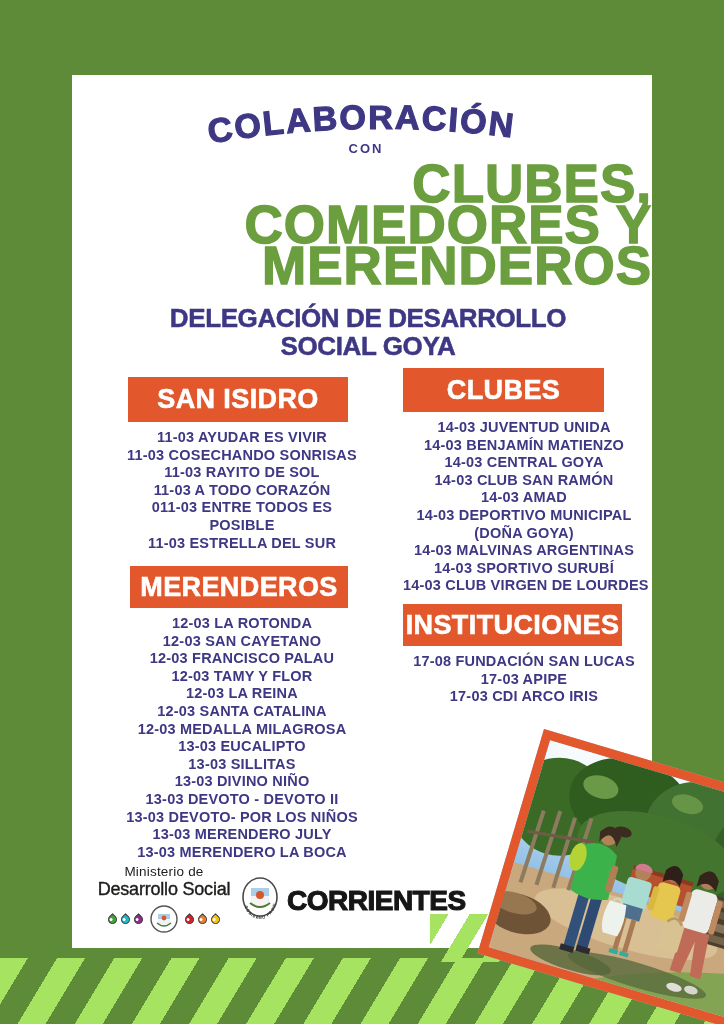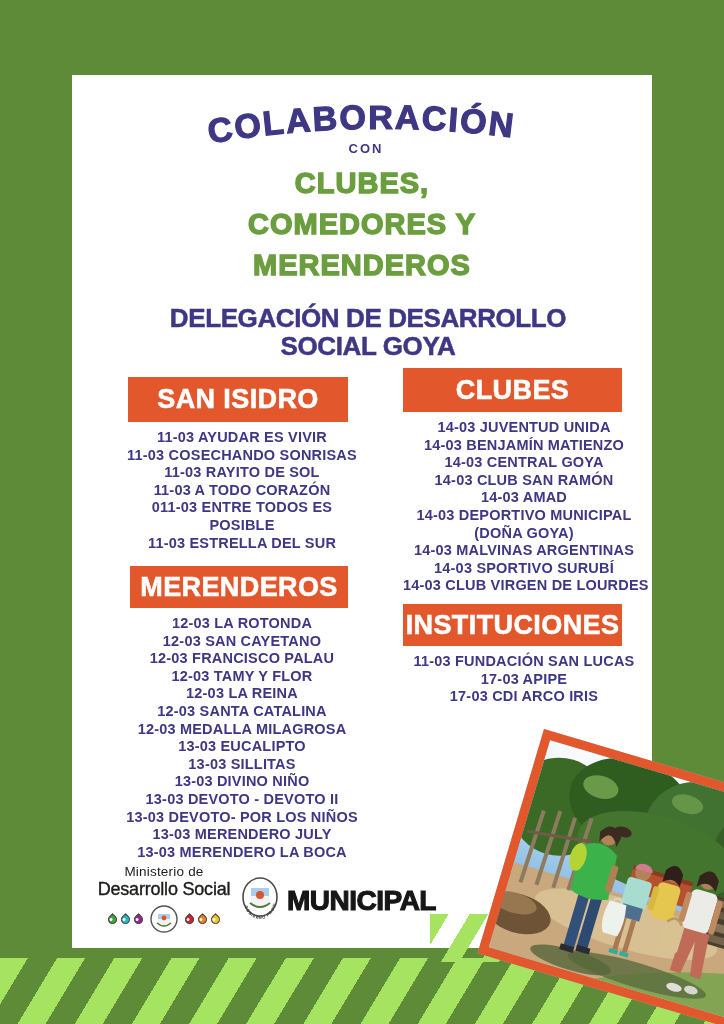--- a/index.html
+++ b/index.html
@@ -13,36 +13,36 @@
 
   .card{position:absolute;left:72px;top:75px;width:580px;height:873px;background:#ffffff;z-index:1;}
 
   
   .arc{position:absolute;left:0;top:10px;width:580px;height:88px;}
   .arc text{font-family:"Liberation Sans",sans-serif;font-weight:bold;font-size:34px;
     fill:var(--navy);letter-spacing:2px;stroke:var(--navy);stroke-width:1.2px;paint-order:stroke;}
   .con{position:absolute;left:4px;top:66px;width:100%;text-align:center;font-size:13px;
     font-weight:bold;color:var(--navy);letter-spacing:2px;}
 
-  .main-title{position:absolute;left:0;top:88px;width:100%;text-align:center;
-    font-size:29px;line-height:41px;font-weight:bold;color:var(--titlegreen);
+  .main-title{position:absolute;left:0;top:88px;width:100%;text-align:right;
+    font-size:53px;line-height:41px;font-weight:bold;color:var(--titlegreen);
     -webkit-text-stroke:1.4px var(--titlegreen);letter-spacing:1px;}
   .subtitle{position:absolute;left:0;top:229px;width:100%;text-align:center;
     font-size:26px;line-height:28px;font-weight:bold;color:var(--navy);
     -webkit-text-stroke:.5px var(--navy);letter-spacing:-0.4px;padding-left:12px;}
 
   .sec{position:absolute;text-align:center;}
   .sec-header{background:var(--orange);color:#fff;font-weight:bold;font-size:27px;
     display:flex;align-items:center;justify-content:center;
     -webkit-text-stroke:.6px #fff;letter-spacing:.4px;}
   .sec-list{margin-top:7px;font-size:14.5px;font-weight:bold;color:var(--navy);
     line-height:17.6px;white-space:pre;letter-spacing:.2px;}
   .sec-si{left:50px;top:302px;width:240px;}  .sec-si .sec-header{margin-left:6px;width:220px;height:45px;}
   .sec-me{left:50px;top:491px;width:240px;}  .sec-me .sec-header{margin-left:8px;width:218px;height:42px;}
-  .sec-cl{left:331px;top:293px;width:242px;} .sec-cl .sec-header{width:219px;height:44px;}
+  .sec-cl{left:331px;top:293px;width:242px;} .sec-cl .sec-header{width:201px;height:44px;}
   .sec-in{left:331px;top:521px;width:242px;} .sec-in .sec-header{width:219px;height:42px;margin-top:8px;}
 
   
   .ministry{position:absolute;left:16px;top:789px;width:152px;text-align:center;color:var(--ink);}
   .ministry .l1{font-size:13.5px;font-weight:500;letter-spacing:.2px;}
   .ministry .l2{font-size:18px;font-weight:normal;letter-spacing:-.2px;-webkit-text-stroke:.4px var(--ink);}
   .pins{display:flex;justify-content:center;align-items:center;gap:4px;margin-top:5px;}
   .pin{width:9px;height:9px;border:1.5px solid #3a3a3a;border-radius:50% 50% 50% 0;
     transform:rotate(-225deg);position:relative;flex:0 0 auto;}
   .pin::after{content:"";position:absolute;left:2.5px;top:2.5px;width:3px;height:3px;
@@ -101,21 +101,21 @@
     </div>
 
     <div class="sec sec-cl">
       <div class="sec-header">CLUBES</div>
       <div class="sec-list"><div>14-03 JUVENTUD UNIDA</div><div>14-03 BENJAMÍN MATIENZO</div><div>14-03 CENTRAL GOYA</div><div>14-03 CLUB SAN RAMÓN</div><div>14-03 AMAD</div><div>14-03 DEPORTIVO MUNICIPAL
 (DOÑA GOYA)</div><div>14-03 MALVINAS ARGENTINAS</div><div>14-03 SPORTIVO SURUBÍ</div><div>14-03 CLUB VIRGEN DE LOURDES</div></div>
     </div>
 
     <div class="sec sec-in">
       <div class="sec-header">INSTITUCIONES</div>
-      <div class="sec-list"><div>11-03 FUNDACIÓN SAN LUCAS</div><div>17-03 APIPE</div><div>17-03 CDI ARCO IRIS</div></div>
+      <div class="sec-list"><div>17-08 FUNDACIÓN SAN LUCAS</div><div>17-03 APIPE</div><div>17-03 CDI ARCO IRIS</div></div>
     </div>
 
     <div class="ministry">
       <div class="l1">Ministerio de</div>
       <div class="l2">Desarrollo Social</div>
       <div class="pins">
         <span class="pins-left" style="display:flex;gap:4px;">
             <span class="pin" style="background: rgb(63, 165, 57);"></span>
             <span class="pin" style="background: rgb(42, 180, 196);"></span>
             <span class="pin" style="background: rgb(147, 39, 143);"></span>
@@ -142,21 +142,21 @@
         <path d="M11,20 h18 v3 a9,9 0 0 1 -18,0 z" fill="#f4f4f4"></path>
         <circle cx="20" cy="19" r="4" fill="#d4572e"></circle>
         <path d="M10,27 q10,8 20,0" stroke="#4c7a33" stroke-width="2" fill="none"></path>
         <defs>
             <path id="sealArc" d="M 4,24 a 16,18 0 0 0 32,2" fill="none"></path>
           </defs>
         <text font-size="4.2" fill="#333" font-weight="bold" letter-spacing=".6">
           <textPath href="#sealArc" startOffset="12%">GOBIERNO PROVINCIAL</textPath>
         </text>
       </svg>
-      <div class="cname">MUNICIPAL</div>
+      <div class="cname">CORRIENTES</div>
     </div>
 
   </div>
 
   <div class="stripes-band"></div>
   <div class="stripes-patch"></div>
 
   <div class="photo-frame">
     <svg viewBox="0 0 250 212" preserveAspectRatio="none">
       <defs>

